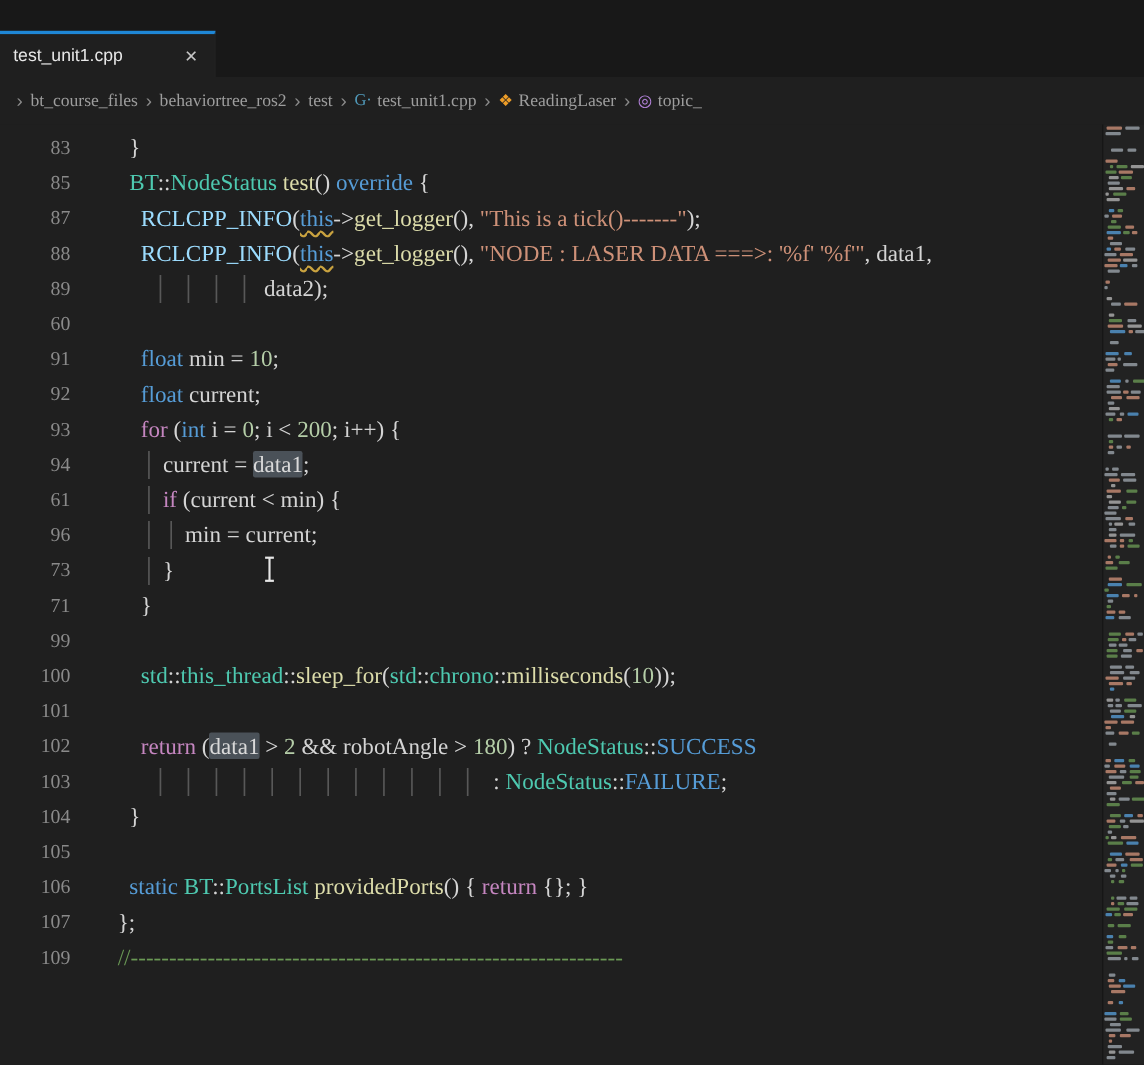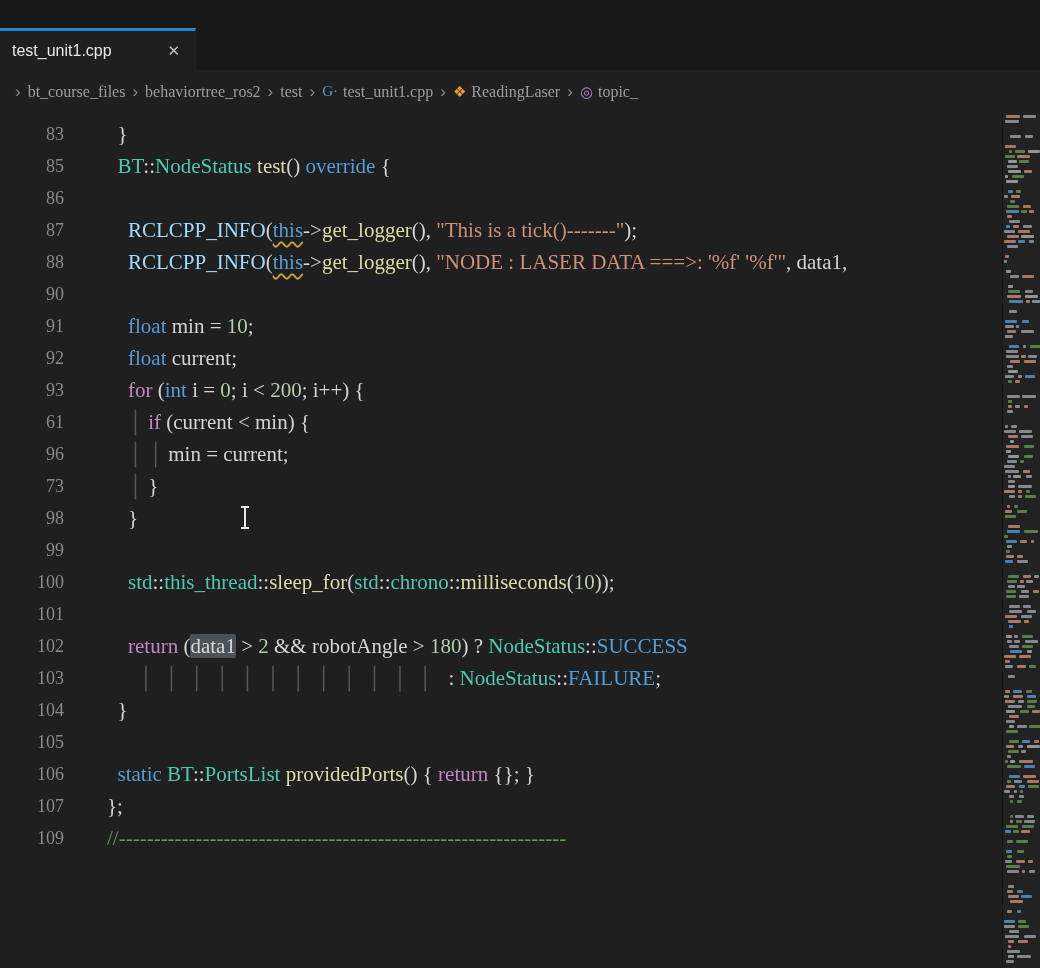--- a/index.html
+++ b/index.html
@@ -117,31 +117,32 @@
     <span class="bc-item">
       <span class="bc-ico" style="color: rgb(177, 128, 215);">◎</span>
       <span>topic_</span>
     </span>
   </div>
 
 <div class="editor">
   <div class="code-area">
       <div class="row"><div class="ln">83</div><div class="codetext"><span class="tk-pln">  }</span></div></div>
       <div class="row"><div class="ln">85</div><div class="codetext"><span class="tk-pln">  </span><span class="tk-typ">BT</span><span class="tk-pln">::</span><span class="tk-typ">NodeStatus</span><span class="tk-pln"> </span><span class="tk-fn">test</span><span class="tk-pln">() </span><span class="tk-kw">override</span><span class="tk-pln"> {</span></div></div>
-      <div class="row"><div class="ln">86</div><div class="codetext"></div></div>
       <div class="row"><div class="ln">87</div><div class="codetext"><span class="tk-pln">    </span><span class="tk-mac">RCLCPP_INFO</span><span class="tk-pln">(</span><span class="tk-this">this</span><span class="tk-pln">-&gt;</span><span class="tk-fn">get_logger</span><span class="tk-pln">(), </span><span class="tk-str">"This is a tick()-------"</span><span class="tk-pln">);</span></div></div>
       <div class="row"><div class="ln">88</div><div class="codetext"><span class="tk-pln">    </span><span class="tk-mac">RCLCPP_INFO</span><span class="tk-pln">(</span><span class="tk-this">this</span><span class="tk-pln">-&gt;</span><span class="tk-fn">get_logger</span><span class="tk-pln">(), </span><span class="tk-str">"NODE : LASER DATA ===&gt;: '%f' '%f'"</span><span class="tk-pln">, data1,</span></div></div>
-      <div class="row"><div class="ln">90</div><div class="codetext"></div></div>
+      <div class="row"><div class="ln">89</div><div class="codetext"><span class="tk-pln">      </span><span class="tk-gd">│</span><span class="tk-pln">  </span><span class="tk-gd">│</span><span class="tk-pln">  </span><span class="tk-gd">│</span><span class="tk-pln">  </span><span class="tk-gd">│</span><span class="tk-pln">  </span><span class="tk-pln">data2);</span></div></div>
+      <div class="row"><div class="ln">60</div><div class="codetext"></div></div>
       <div class="row"><div class="ln">91</div><div class="codetext"><span class="tk-pln">    </span><span class="tk-kw">float</span><span class="tk-pln"> min = </span><span class="tk-num">10</span><span class="tk-pln">;</span></div></div>
       <div class="row"><div class="ln">92</div><div class="codetext"><span class="tk-pln">    </span><span class="tk-kw">float</span><span class="tk-pln"> current;</span></div></div>
       <div class="row"><div class="ln">93</div><div class="codetext"><span class="tk-pln">    </span><span class="tk-ctl">for</span><span class="tk-pln"> (</span><span class="tk-kw">int</span><span class="tk-pln"> i = </span><span class="tk-num">0</span><span class="tk-pln">; i &lt; </span><span class="tk-num">200</span><span class="tk-pln">; i++) {</span></div></div>
+      <div class="row"><div class="ln">94</div><div class="codetext"><span class="tk-pln">    </span><span class="tk-gd">│</span><span class="tk-pln"> current = </span><span class="tk-hl">data1</span><span class="tk-pln">;</span></div></div>
       <div class="row"><div class="ln">61</div><div class="codetext"><span class="tk-pln">    </span><span class="tk-gd">│</span><span class="tk-pln"> </span><span class="tk-ctl">if</span><span class="tk-pln"> (current &lt; min) {</span></div></div>
       <div class="row"><div class="ln">96</div><div class="codetext"><span class="tk-pln">    </span><span class="tk-gd">│</span><span class="tk-pln"> </span><span class="tk-gd">│</span><span class="tk-pln"> min = current;</span></div></div>
       <div class="row"><div class="ln">73</div><div class="codetext"><span class="tk-pln">    </span><span class="tk-gd">│</span><span class="tk-pln"> }</span></div></div>
-      <div class="row"><div class="ln">98</div><div class="codetext"><span class="tk-pln">    }</span></div></div>
+      <div class="row"><div class="ln">71</div><div class="codetext"><span class="tk-pln">    }</span></div></div>
       <div class="row"><div class="ln">99</div><div class="codetext"></div></div>
       <div class="row"><div class="ln">100</div><div class="codetext"><span class="tk-pln">    </span><span class="tk-typ">std</span><span class="tk-pln">::</span><span class="tk-typ">this_thread</span><span class="tk-pln">::</span><span class="tk-fn">sleep_for</span><span class="tk-pln">(</span><span class="tk-typ">std</span><span class="tk-pln">::</span><span class="tk-typ">chrono</span><span class="tk-pln">::</span><span class="tk-fn">milliseconds</span><span class="tk-pln">(</span><span class="tk-num">10</span><span class="tk-pln">));</span></div></div>
       <div class="row"><div class="ln">101</div><div class="codetext"></div></div>
       <div class="row"><div class="ln">102</div><div class="codetext"><span class="tk-pln">    </span><span class="tk-ctl">return</span><span class="tk-pln"> (</span><span class="tk-hl">data1</span><span class="tk-pln"> &gt; </span><span class="tk-num">2</span><span class="tk-pln"> &amp;&amp; robotAngle &gt; </span><span class="tk-num">180</span><span class="tk-pln">) ? </span><span class="tk-typ">NodeStatus</span><span class="tk-pln">::</span><span class="tk-enm">SUCCESS</span></div></div>
       <div class="row"><div class="ln">103</div><div class="codetext"><span class="tk-pln">      </span><span class="tk-gd">│</span><span class="tk-pln">  </span><span class="tk-gd">│</span><span class="tk-pln">  </span><span class="tk-gd">│</span><span class="tk-pln">  </span><span class="tk-gd">│</span><span class="tk-pln">  </span><span class="tk-gd">│</span><span class="tk-pln">  </span><span class="tk-gd">│</span><span class="tk-pln">  </span><span class="tk-gd">│</span><span class="tk-pln">  </span><span class="tk-gd">│</span><span class="tk-pln">  </span><span class="tk-gd">│</span><span class="tk-pln">  </span><span class="tk-gd">│</span><span class="tk-pln">  </span><span class="tk-gd">│</span><span class="tk-pln">  </span><span class="tk-gd">│</span><span class="tk-pln">   : </span><span class="tk-typ">NodeStatus</span><span class="tk-pln">::</span><span class="tk-enm">FAILURE</span><span class="tk-pln">;</span></div></div>
       <div class="row"><div class="ln">104</div><div class="codetext"><span class="tk-pln">  }</span></div></div>
       <div class="row"><div class="ln">105</div><div class="codetext"></div></div>
       <div class="row"><div class="ln">106</div><div class="codetext"><span class="tk-pln">  </span><span class="tk-kw">static</span><span class="tk-pln"> </span><span class="tk-typ">BT</span><span class="tk-pln">::</span><span class="tk-typ">PortsList</span><span class="tk-pln"> </span><span class="tk-fn">providedPorts</span><span class="tk-pln">() { </span><span class="tk-ctl">return</span><span class="tk-pln"> {}; }</span></div></div>
       <div class="row"><div class="ln">107</div><div class="codetext"><span class="tk-pln">};</span></div></div>
       <div class="row"><div class="ln">109</div><div class="codetext"><span class="tk-cmt">//----------------------------------------------------------------</span></div></div>

